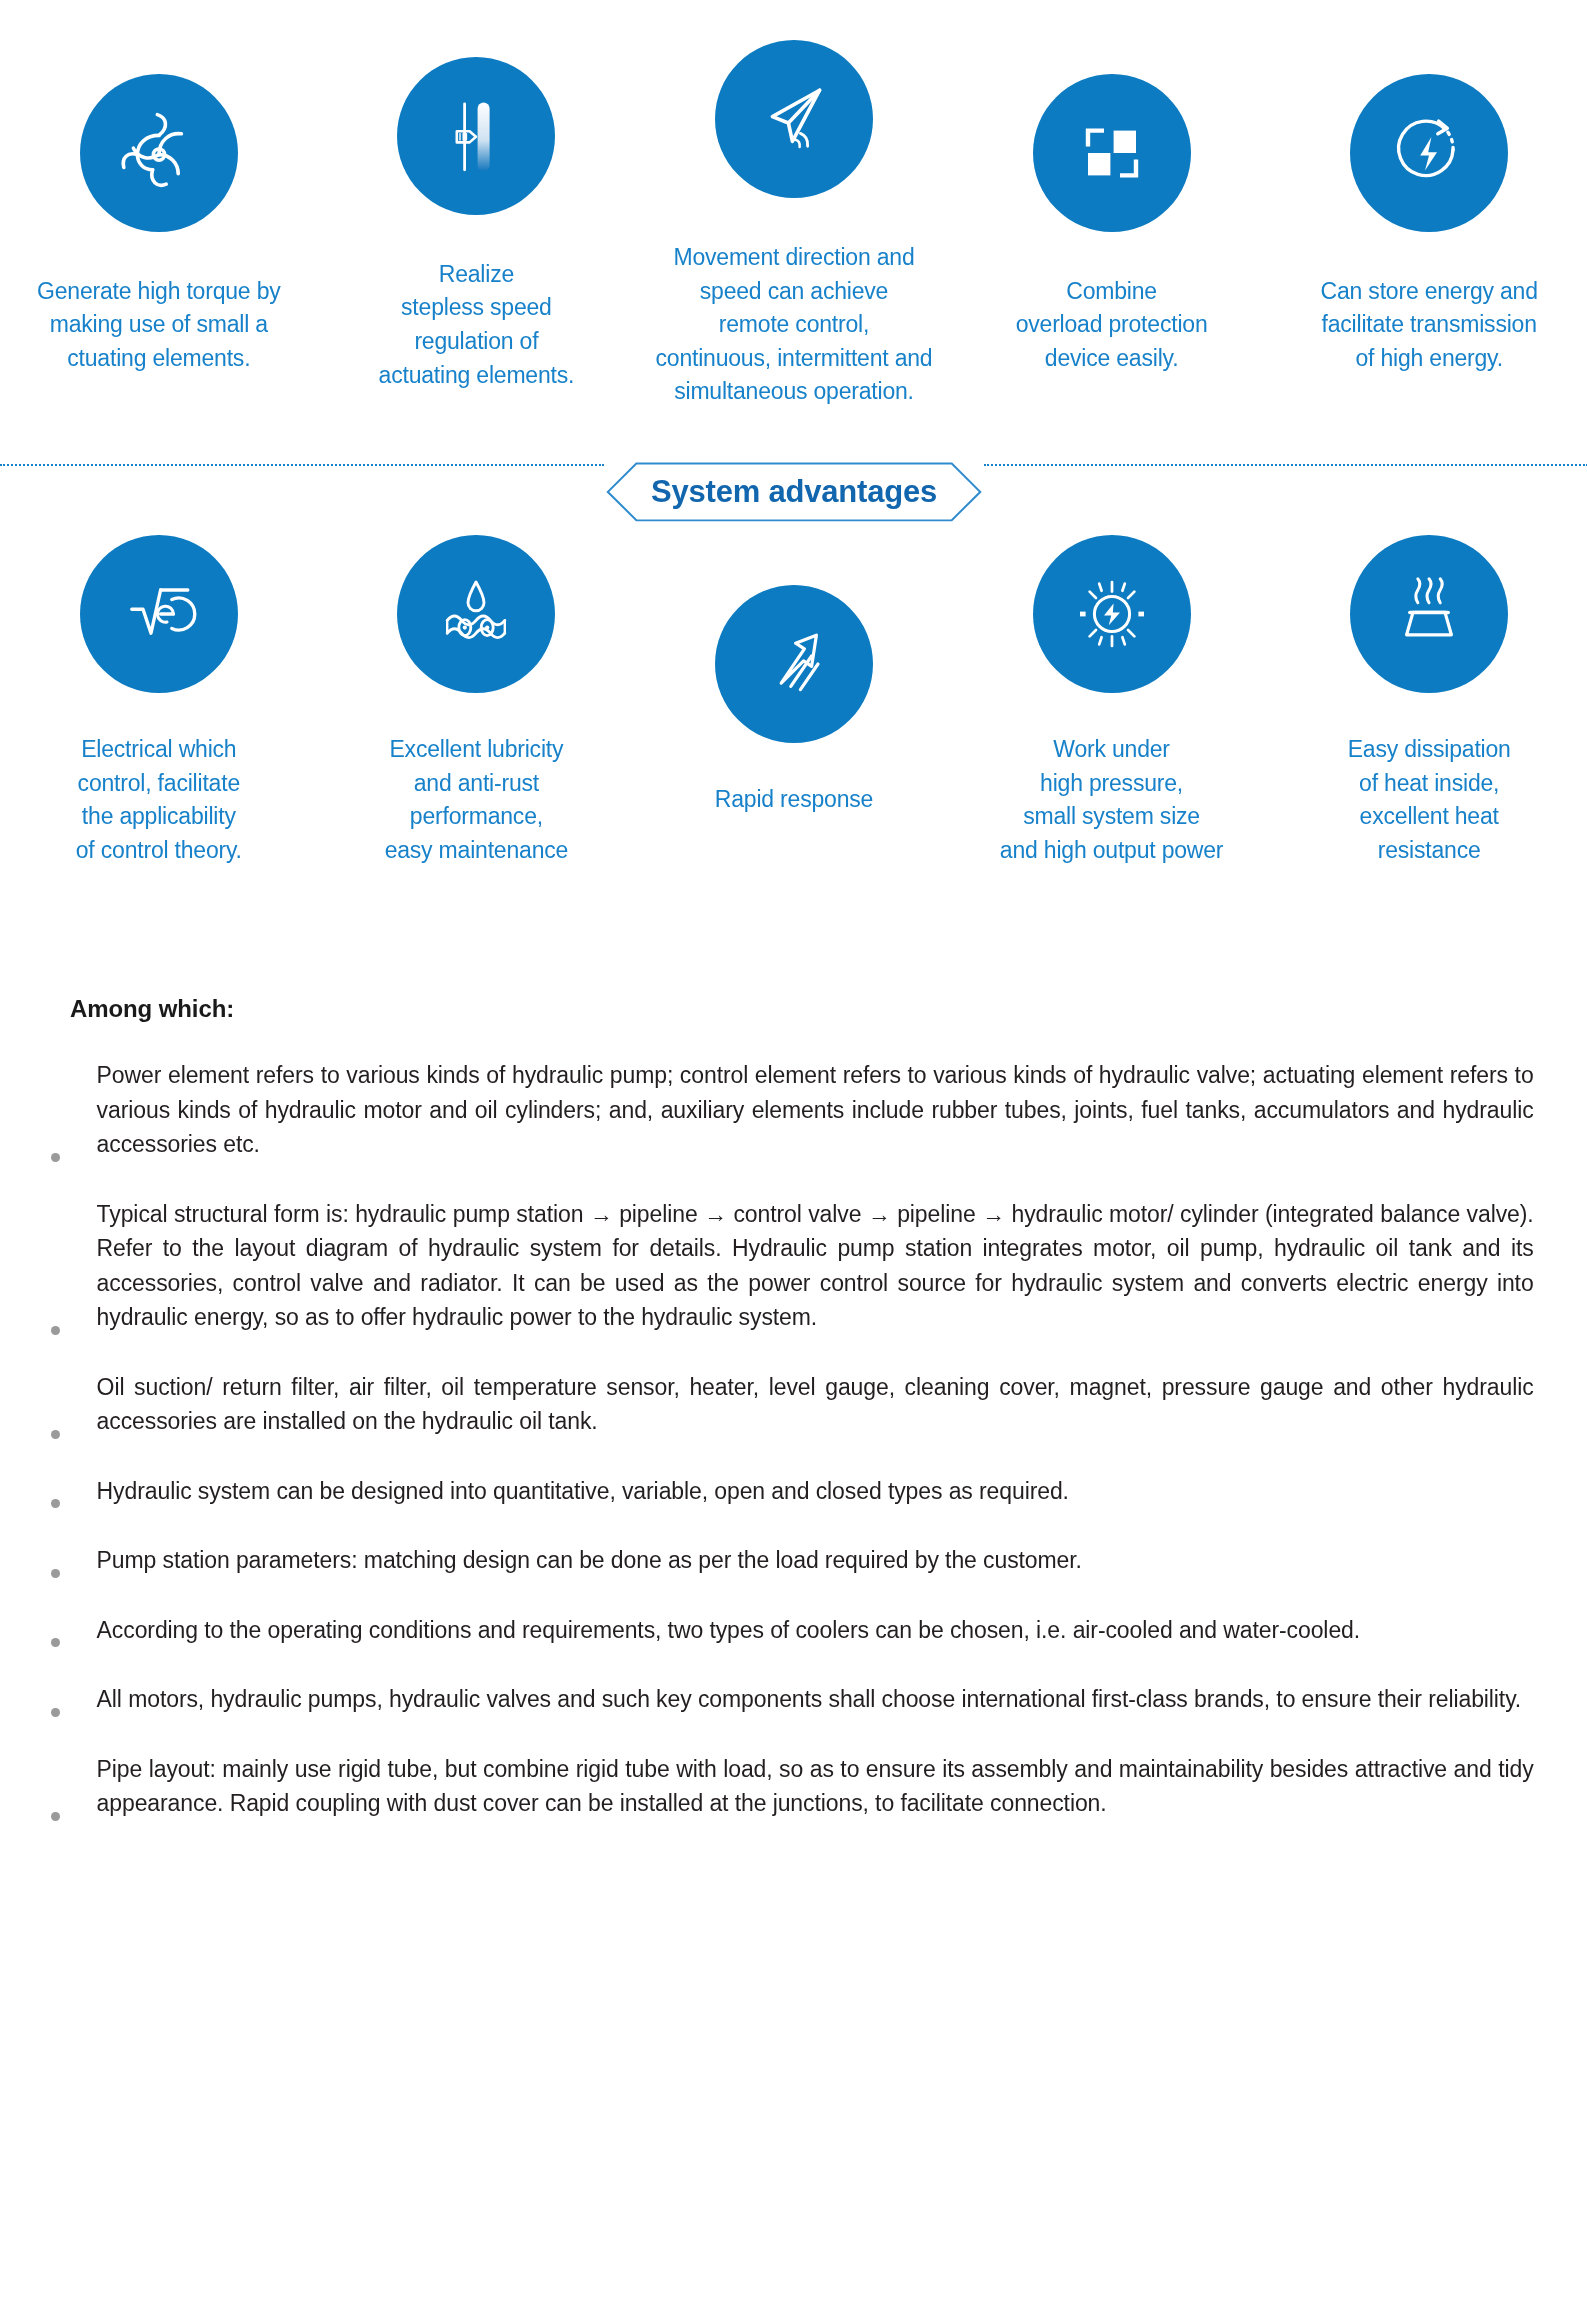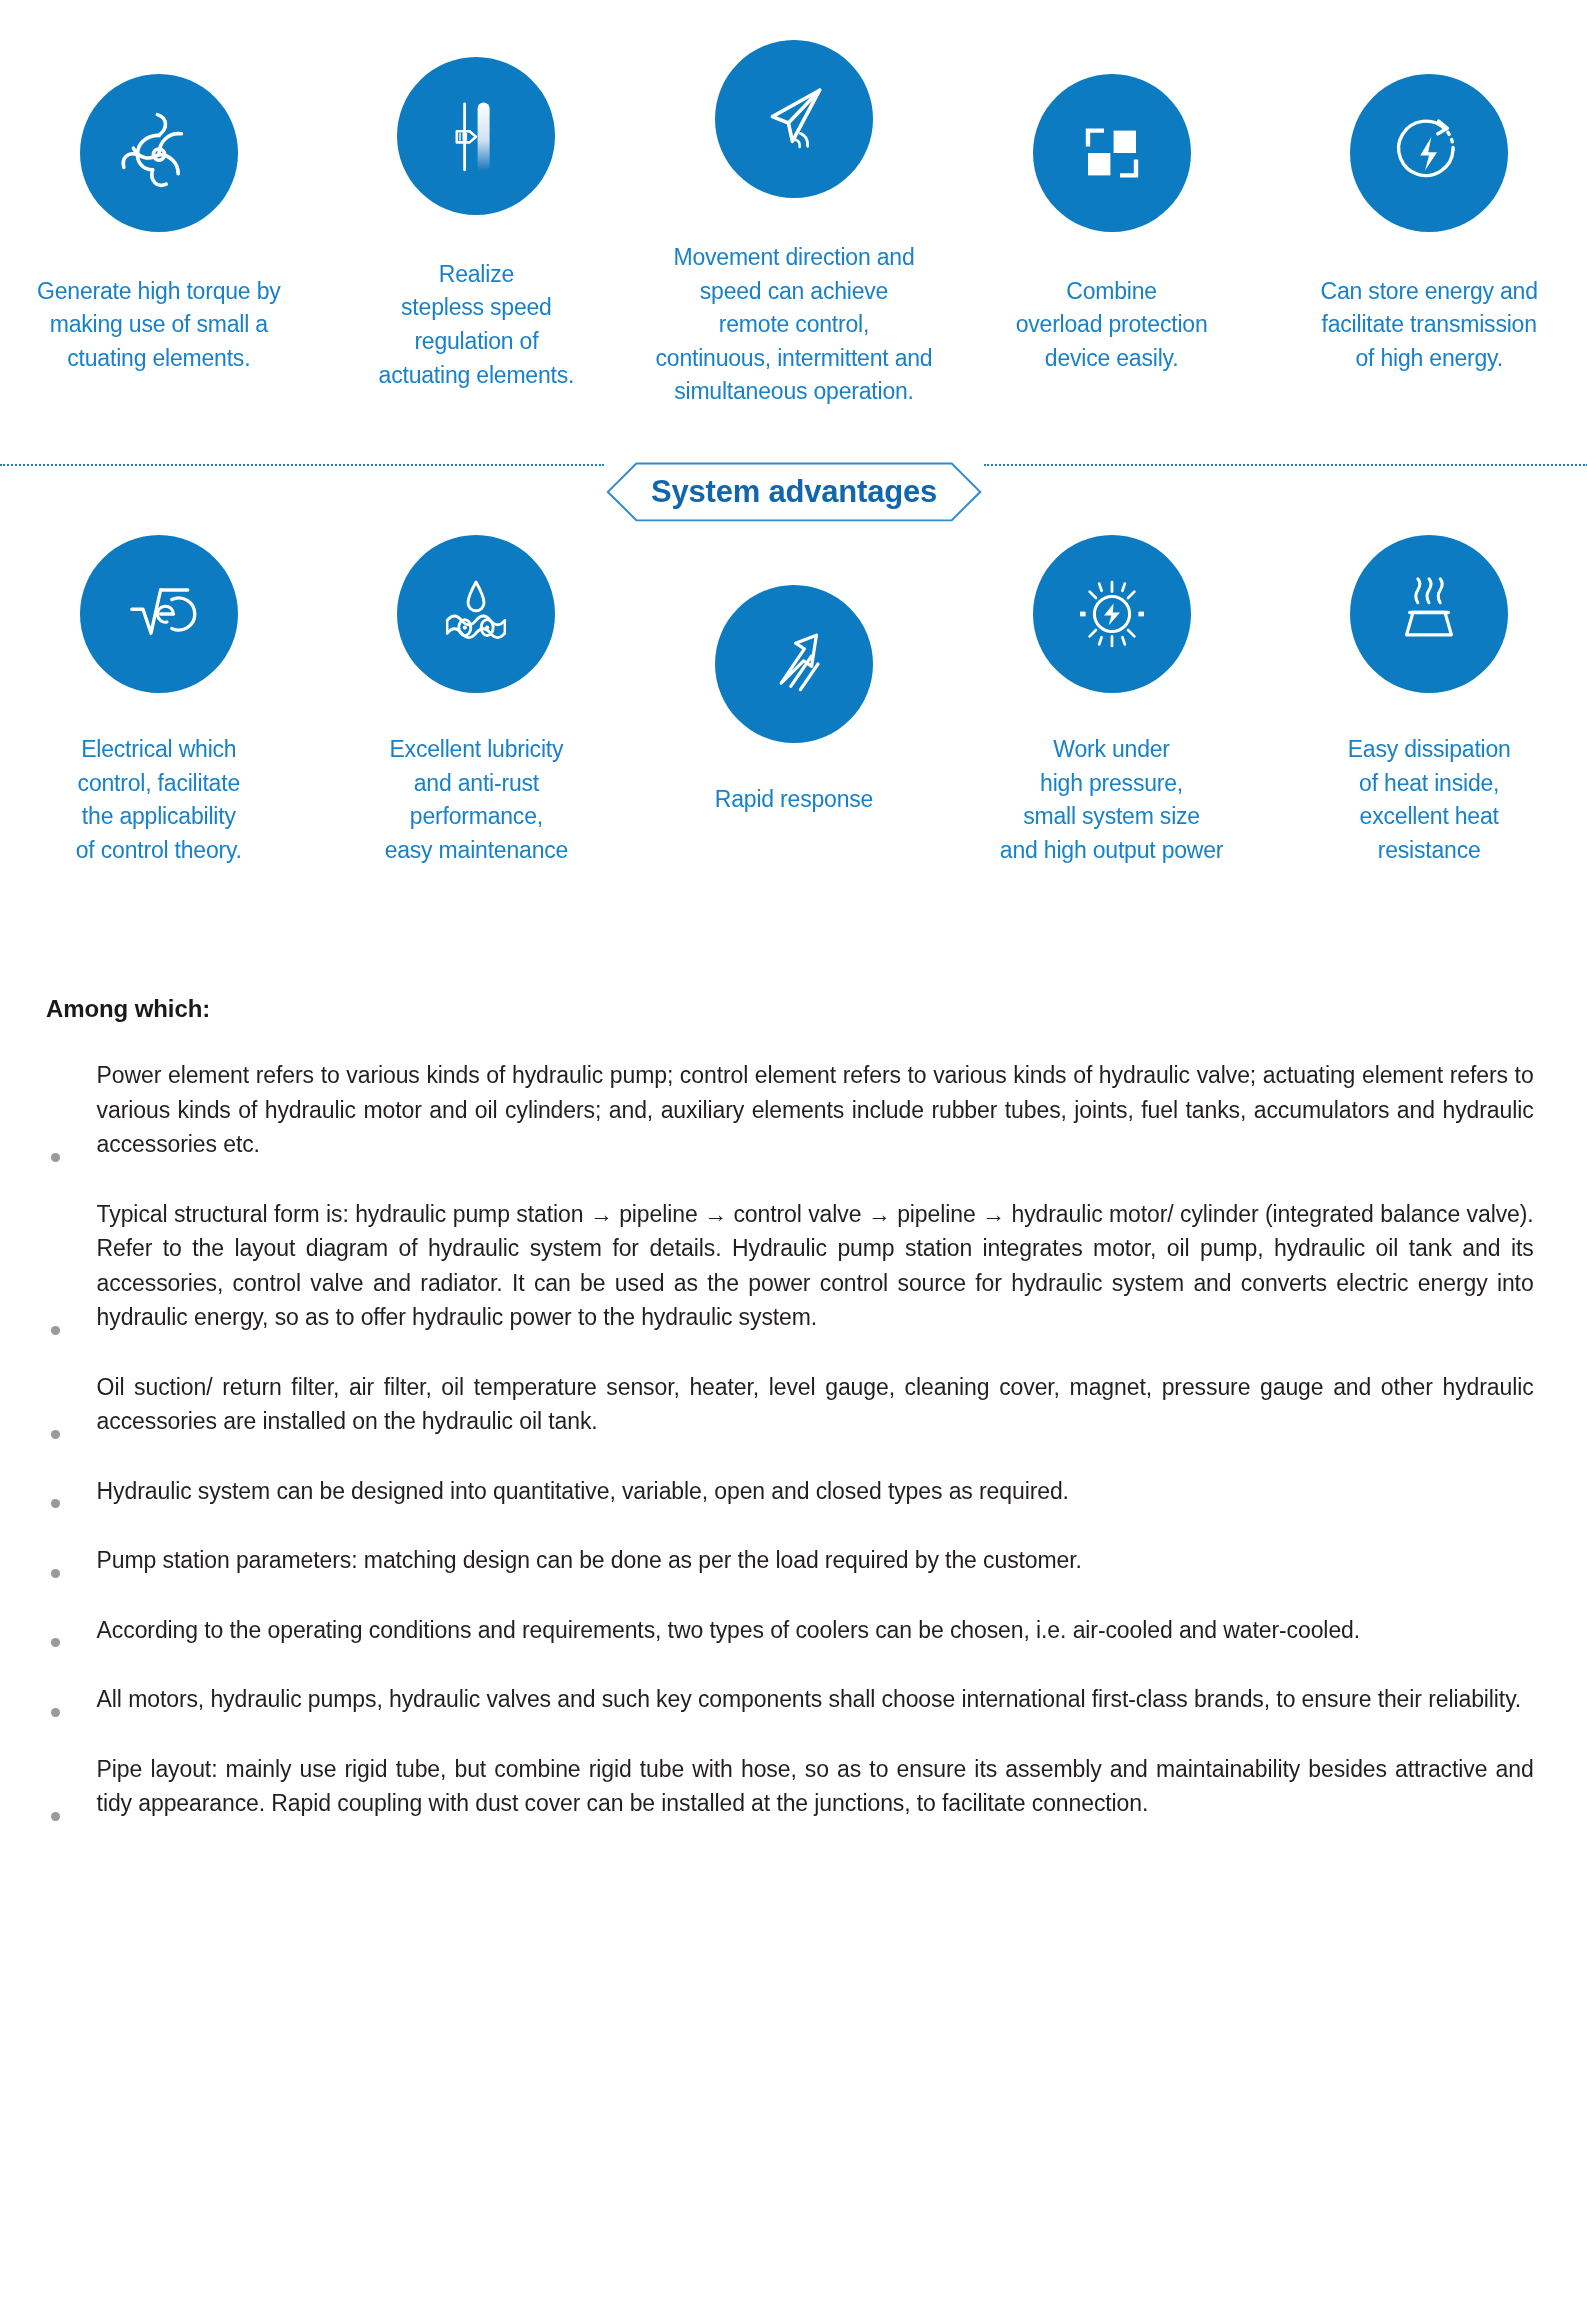--- a/index.html
+++ b/index.html
@@ -111,20 +111,21 @@
     top: 995px;
     width: 1510px;
   }
   .among-heading {
     font-size: 24px;
     font-weight: bold;
     color: #1a1a1a;
     margin-bottom: 35px;
     letter-spacing: -0.1px;
     font-family: "Liberation Sans", sans-serif;
+    margin-left: 24px;
   }
   .bullet-item {
     display: flex;
     align-items: flex-end;
     margin-bottom: 35px;
   }
   .bullet-dot {
     flex: 0 0 auto;
     width: 8.8px;
     height: 8.8px;
@@ -380,19 +381,19 @@
       <div class="bullet-text">According to the operating conditions and requirements, two types of coolers can be chosen, i.e. air-cooled and water-cooled.</div>
     </div>
 
     <div class="bullet-item">
       <span class="bullet-dot"></span>
       <div class="bullet-text">All motors, hydraulic pumps, hydraulic valves and such key components shall choose international first-class brands, to ensure their reliability.</div>
     </div>
 
     <div class="bullet-item">
       <span class="bullet-dot"></span>
-      <div class="bullet-text">Pipe layout: mainly use rigid tube, but combine rigid tube with hose, so as to ensure its assembly and maintainability besides attractive and tidy appearance. Rapid coupling with dust cover can be installed at the junctions, to facilitate connection.</div>
+      <div class="bullet-text">Pipe layout: mainly use rigid tube, but combine rigid tube with load, so as to ensure its assembly and maintainability besides attractive and tidy appearance. Rapid coupling with dust cover can be installed at the junctions, to facilitate connection.</div>
     </div>
 
   </div>
 
 </div>
 
 
 </body></html>

